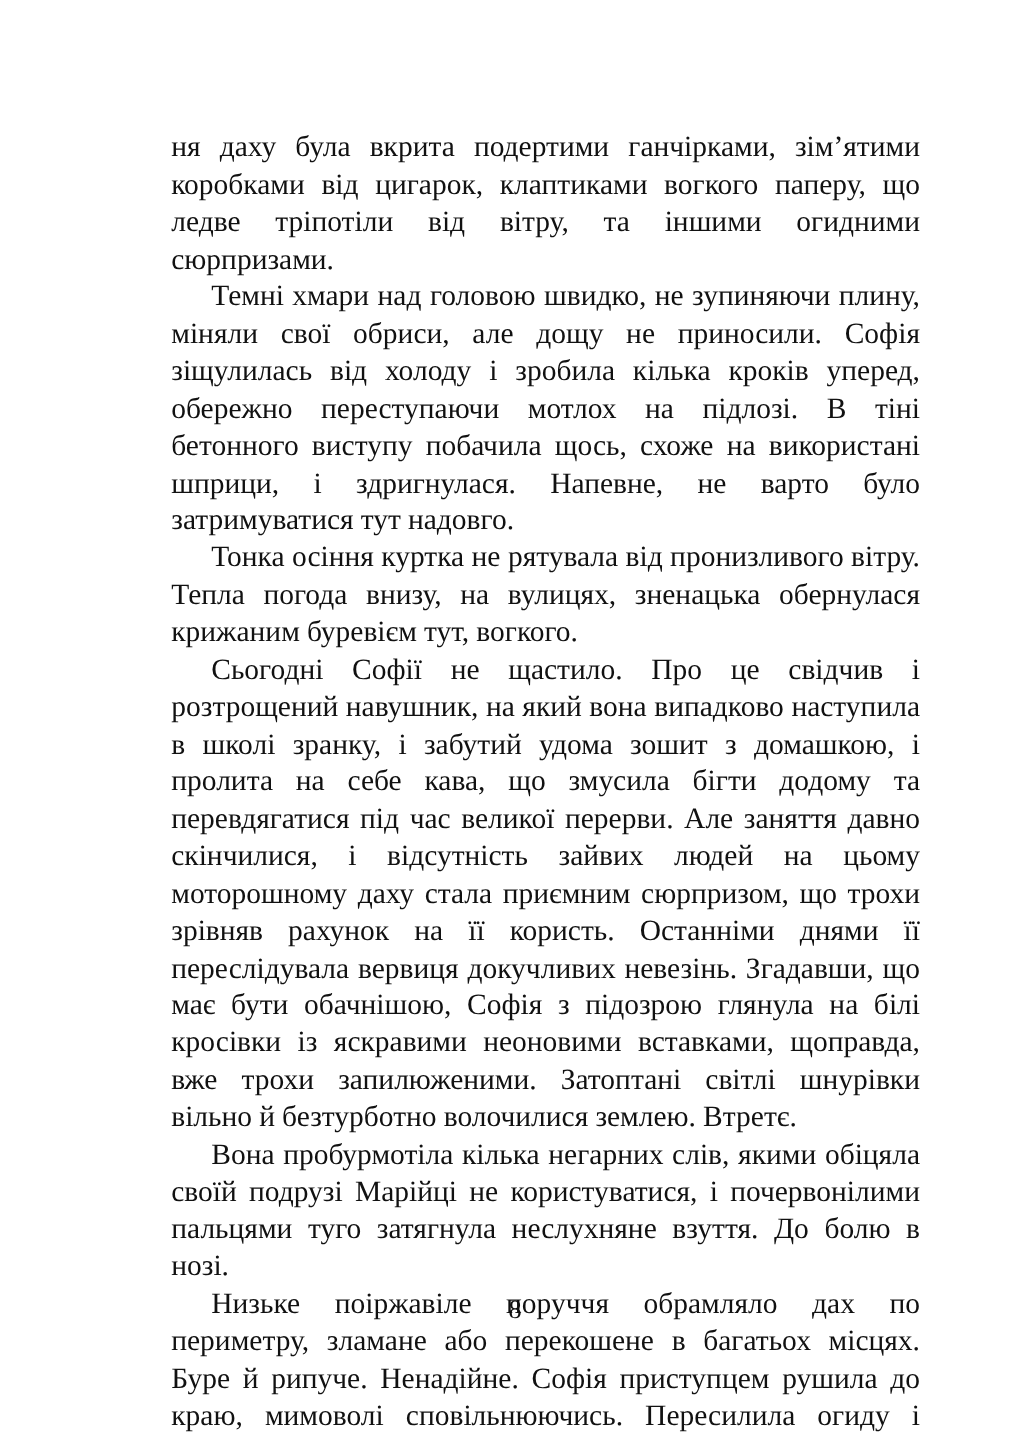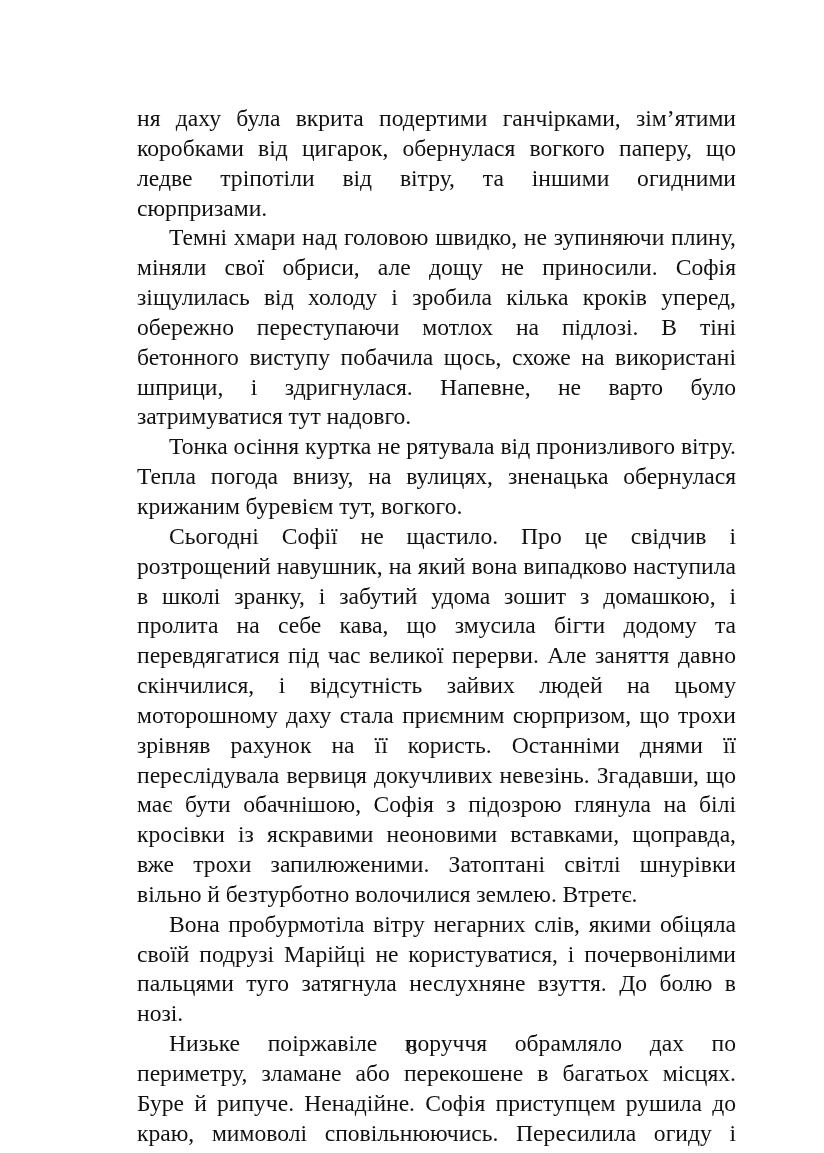--- a/index.html
+++ b/index.html
@@ -50,24 +50,24 @@
     line-height: 26px;
     color: #111111;
   }
 </style>
 </head>
 <body>
 
 <div class="page">
 
   <div class="text-block">
-    <p class="para continuation">ня даху була вкрита подертими ганчірками, зім’ятими коробками від цигарок, обернулася вогкого паперу, що ледве тріпотіли від вітру, та іншими огидними сюрпризами.</p>
+    <p class="para continuation">ня даху була вкрита подертими ганчірками, зім’ятими коробками від цигарок, клаптиками вогкого паперу, що ледве тріпотіли від вітру, та іншими огидними сюрпризами.</p>
     <p class="para">Темні хмари над головою швидко, не зупиняючи плину, міняли свої обриси, але дощу не приносили. Софія зіщулилась від холоду і зробила кілька кроків уперед, обережно переступаючи мотлох на підлозі. В тіні бетонного виступу побачила щось, схоже на використані шприци, і здригнулася. Напевне, не варто було затримуватися тут надовго.</p>
     <p class="para">Тонка осіння куртка не рятувала від пронизливого вітру. Тепла погода внизу, на вулицях, зненацька обернулася крижаним буревієм тут, вогкого.</p>
     <p class="para">Сьогодні Софії не щастило. Про це свідчив і розтрощений навушник, на який вона випадково наступила в школі зранку, і забутий удома зошит з домашкою, і пролита на себе кава, що змусила бігти додому та перевдягатися під час великої перерви. Але заняття давно скінчилися, і відсутність зайвих людей на цьому моторошному даху стала приємним сюрпризом, що трохи зрівняв рахунок на її користь. Останніми днями її переслідувала вервиця докучливих невезінь. Згадавши, що має бути обачнішою, Софія з підозрою глянула на білі кросівки із яскравими неоновими вставками, щоправда, вже трохи запилюженими. Затоптані світлі шнурівки вільно й безтурботно волочилися землею. Втретє.</p>
-    <p class="para">Вона пробурмотіла вітру негарних слів, якими обіцяла своїй подрузі Марійці не користуватися, і почервонілими пальцями туго затягнула неслухняне взуття. До болю в нозі.</p>
+    <p class="para">Вона пробурмотіла кілька негарних слів, якими обіцяла своїй подрузі Марійці не користуватися, і почервонілими пальцями туго затягнула неслухняне взуття. До болю в нозі.</p>
     <p class="para">Низьке поіржавіле поруччя обрамляло дах по периметру, зламане або перекошене в багатьох місцях. Буре й рипуче. Ненадійне. Софія приступцем рушила до краю, мимоволі сповільнюючись. Пересилила огиду і схопилася за брудну балку огорожі, що здалася надійніше зафіксованою.</p>
 
   </div>
 
   <div class="page-number">8</div>
 
 </div>
 
 </body></html>

